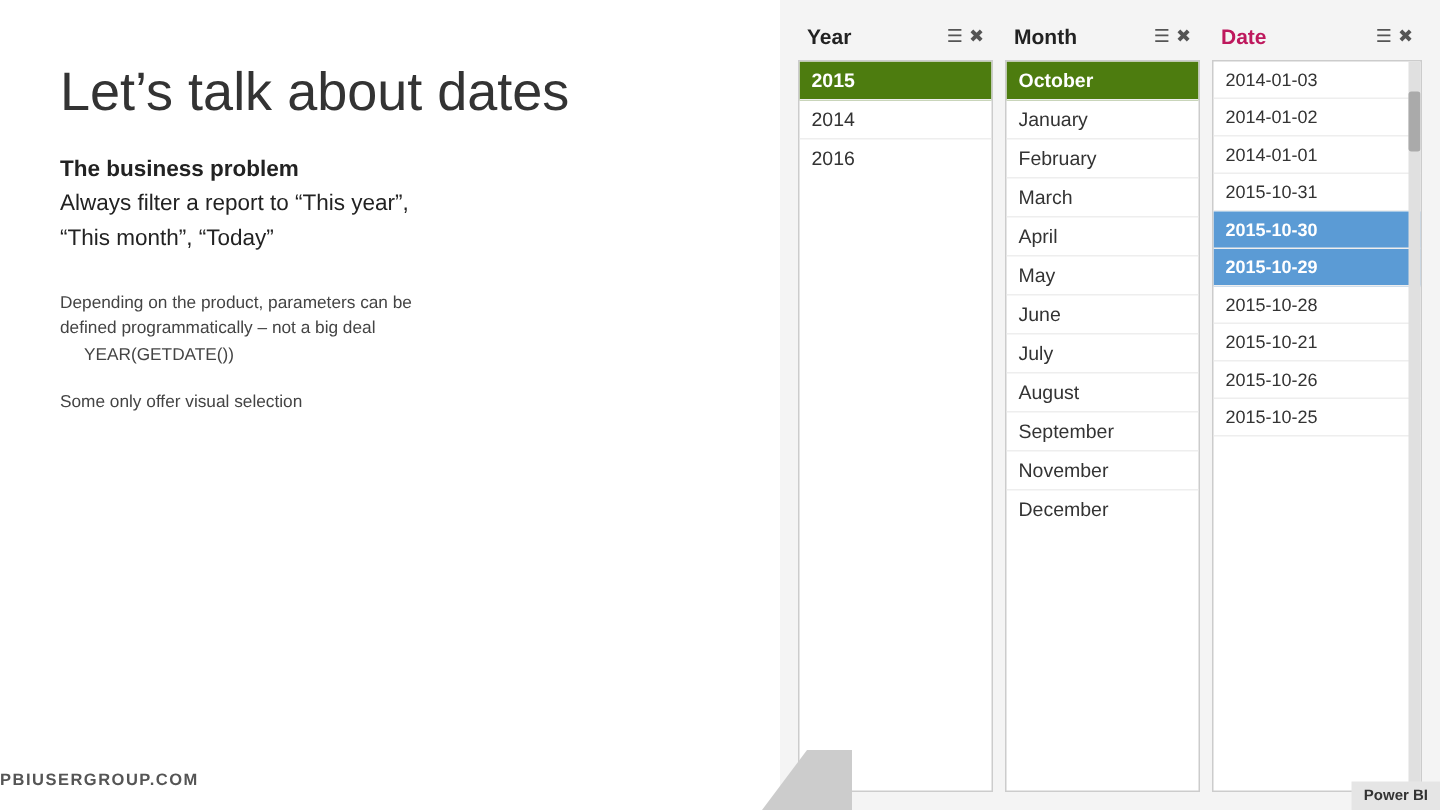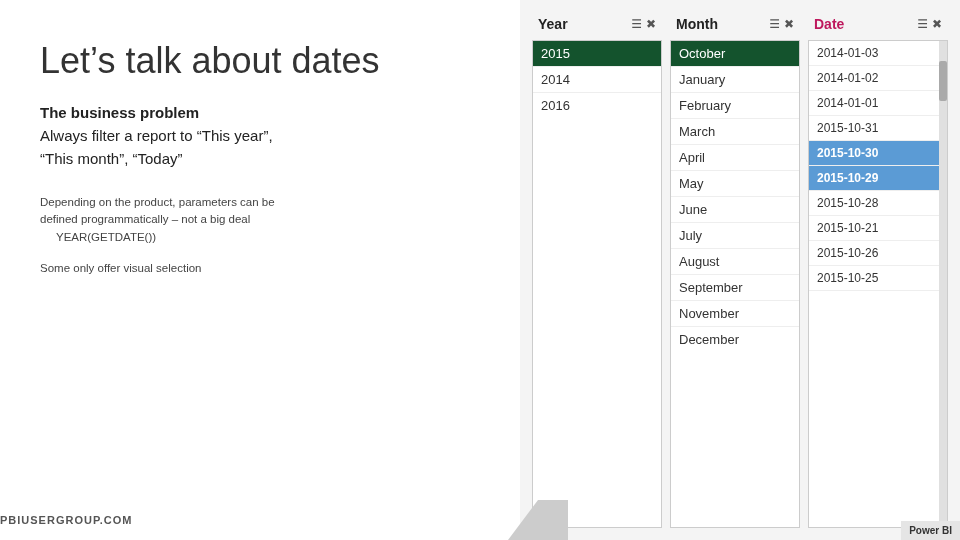--- a/index.html
+++ b/index.html
@@ -136,23 +136,23 @@
       color: #333;
       cursor: pointer;
       border-bottom: 1px solid #eee;
     }
 
     .filter-item:last-child {
       border-bottom: none;
     }
 
     .filter-item.selected-blue {
-      background: #14532d;
+      background: #4d7c0f;
       color: #fff;
-      font-weight: 400;
+      font-weight: 700;
     }
 
     
     .date-col {
       display: flex;
       flex-direction: column;
       width: 140px;
     }
 
     .date-header {

